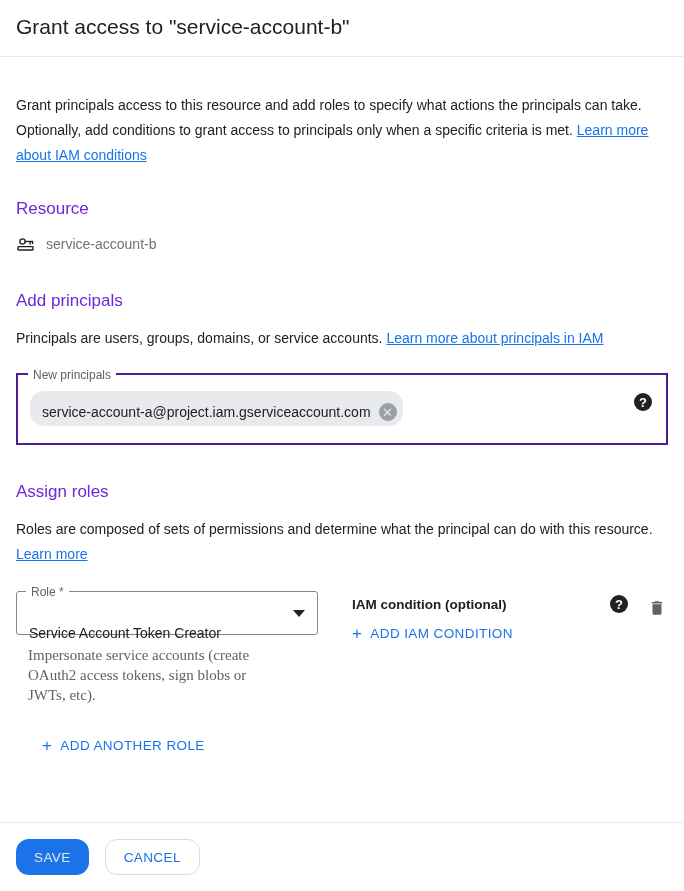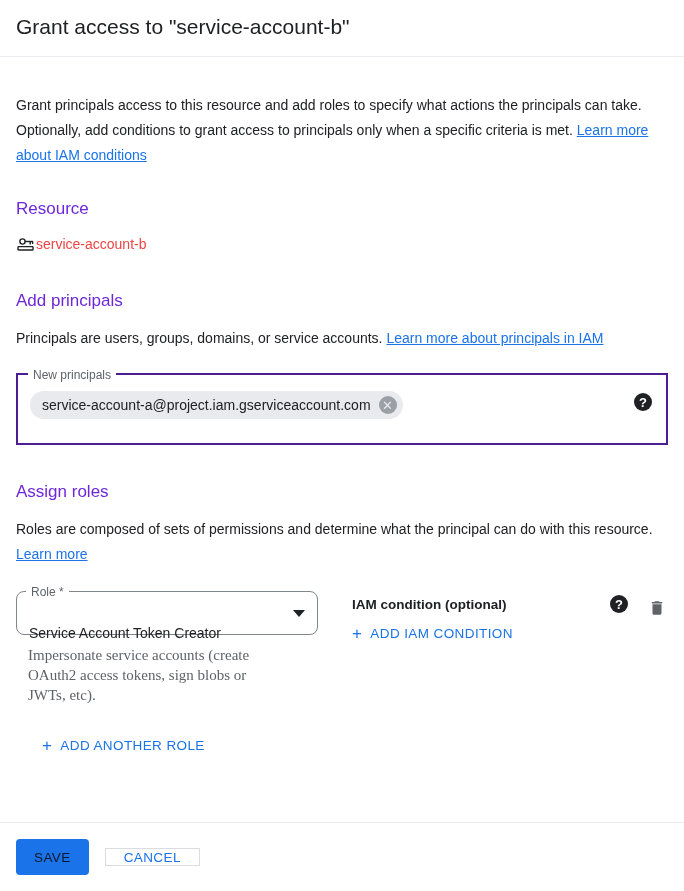--- a/index.html
+++ b/index.html
@@ -52,23 +52,24 @@
     font-weight: 500;
     color: #6d28d9;
     margin: 30px 0 14px 0;
   }
   h2.section.add-principals { margin-top: 36px; }
   h2.section.assign-roles { margin-top: 36px; }
 
   .resource-row {
     display: flex;
     align-items: center;
+    gap: 10px;
     font-size: 14px;
     line-height: 20px;
-    color: #ef4444;
+    color: #737373;
   }
   .sa-icon {
     width: 20px;
     height: 20px;
     display: inline-flex;
     align-items: center;
     justify-content: center;
     color: #202124;
   }
 
@@ -97,21 +98,21 @@
     font-size: 12px;
     line-height: 16px;
     color: #5f6368;
   }
   .chip {
     display: inline-flex;
     align-items: center;
     gap: 8px;
     background: #e8eaed;
     border-radius: 14px;
-    padding: 5px 6px 5px 12px;
+    padding: 12px 6px 5px 12px;
     font-size: 14px;
     line-height: 18px;
     color: #202124;
     max-width: 560px;
   }
   .chip-remove {
     width: 18px;
     height: 18px;
     border-radius: 50%;
     background: #9aa0a6;
@@ -148,21 +149,21 @@
   
   .roles-row {
     display: flex;
     align-items: flex-start;
     margin-top: 24px;
   }
   .role-col { width: 302px; }
   .select-field {
     position: relative;
     border: 1px solid #80868b;
-    border-radius: 8px;
+    border-radius: 3px;
     height: 44px;
     display: flex;
     align-items: center;
     padding: 0 12px;
     cursor: pointer;
   }
   .select-field .legend {
     position: absolute;
     top: -8px;
     left: 9px;
@@ -254,37 +255,37 @@
     bottom: 0;
     padding: 16px;
     border-top: 1px solid #e8eaed;
     display: flex;
     gap: 16px;
     align-items: center;
     background: #fff;
   }
   .btn-primary {
     background: #1a73e8;
-    color: #0f172a;
+    color: #e5e5e5;
     border: none;
-    border-radius: 4px;
+    border-radius: 13px;
     height: 36px;
     padding: 0 18px;
     font-size: 13.5px;
     font-weight: 500;
     letter-spacing: .4px;
     cursor: pointer;
     font-family: "Liberation Sans", sans-serif;
   }
   .btn-secondary {
     background: #ffffff;
     color: #1a73e8;
     border: 1px solid #dadce0;
-    border-radius: 0;
-    height: 18px;
+    border-radius: 12px;
+    height: 36px;
     padding: 0 18px;
     font-size: 13.5px;
     font-weight: 500;
     letter-spacing: .4px;
     cursor: pointer;
     font-family: "Liberation Sans", sans-serif;
   }
 </style>
 </head>
 <body>

